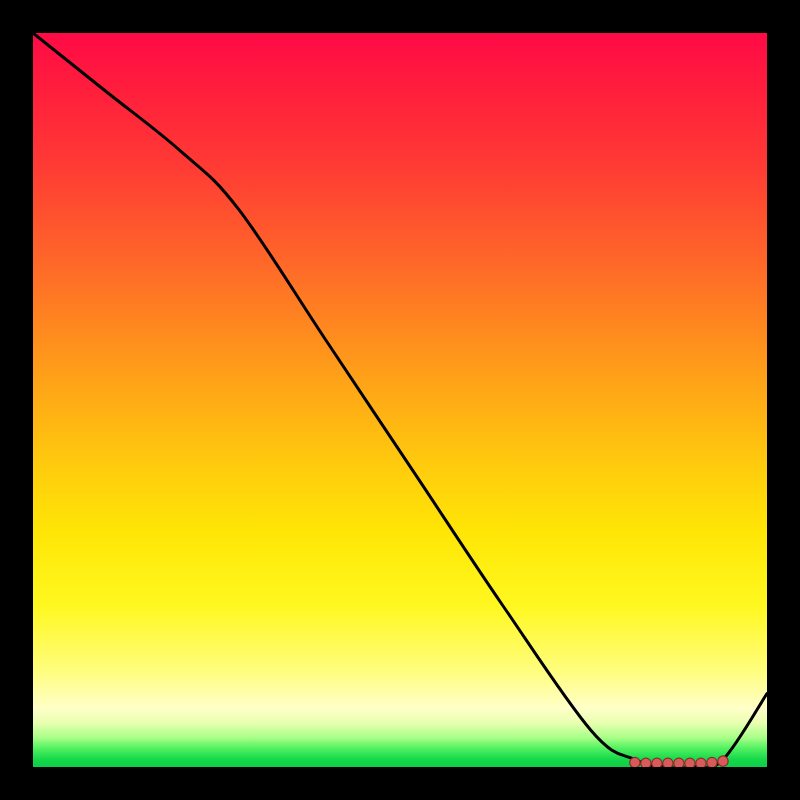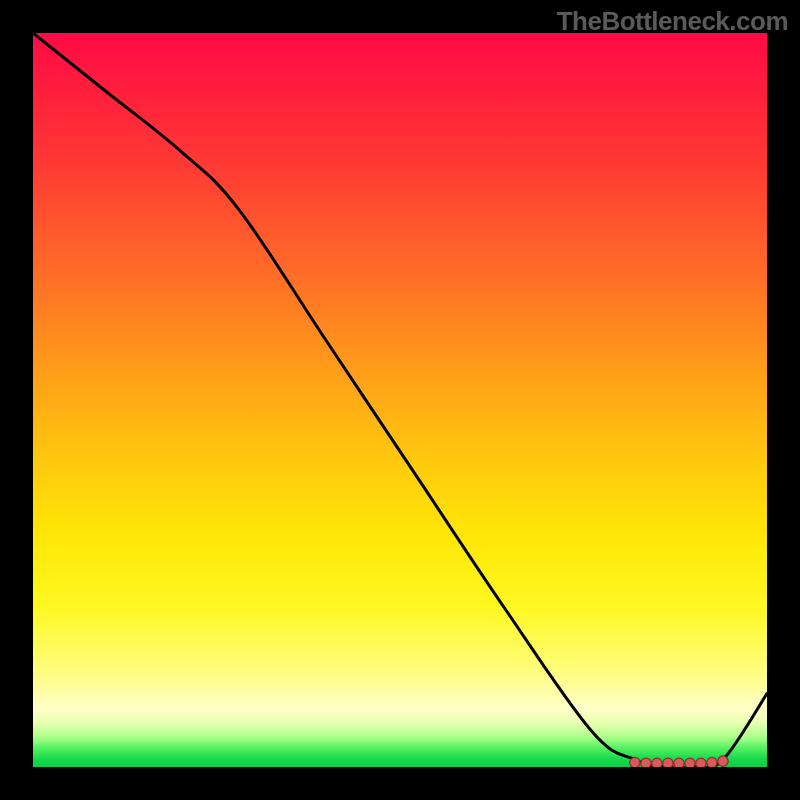--- a/index.html
+++ b/index.html
@@ -55,21 +55,20 @@
     position: absolute;
     inset: 0;
     width: 100%;
     height: 100%;
   }
 </style>
 </head>
 <body>
 
 <div class="frame">
-  <div class="watermark">TheBottleneck.com</div>
   <div class="plot-area">
     <div class="gradient"></div>
     <svg class="curve" viewBox="0 0 734 734" preserveAspectRatio="none">
       <g id="svg-content">
           <path d="M 0 0 C 13.212 10.569600000000005, 46.976000000000006 37.58080000000002, 73.4 58.72000000000003 C 99.82400000000001 79.85920000000004, 123.01840000000001 96.30080000000007, 146.8 117.44000000000005 C 170.5816 138.57920000000004, 179.096 141.80879999999996, 205.52 176.15999999999997 C 231.94400000000002 210.51119999999997, 261.8912 260.71680000000003, 293.6 308.28000000000003 C 325.3088 355.8432, 349.9712 392.8368, 381.68 440.4 C 413.3888 487.9632, 438.0512 526.278, 469.76 572.52 C 501.4688 618.762, 534.0584 669.5548, 557.84 697.3 C 581.6216000000001 725.0451999999999, 588.668 720.054, 601.88 726.66 C 615.092 733.266, 620.6704 732.6788, 631.24 734 C 641.8096 735.3212, 650.0304 735.3212, 660.6 734 C 671.1696000000001 732.6788, 676.7479999999999 739.872, 689.9599999999999 726.66 C 703.1719999999999 713.448, 726.0728 672.4908, 734 660.6" fill="none" stroke="#000" stroke-width="3" stroke-linecap="round" stroke-linejoin="round"></path>
           <circle cx="601.88" cy="729.596" r="5.2" fill="#d85a5a" stroke="#8a2a2a" stroke-width="1.2"></circle>
           <circle cx="612.89" cy="730.33" r="5.2" fill="#d85a5a" stroke="#8a2a2a" stroke-width="1.2"></circle>
           <circle cx="623.9" cy="730.33" r="5.2" fill="#d85a5a" stroke="#8a2a2a" stroke-width="1.2"></circle>
           <circle cx="634.91" cy="730.33" r="5.2" fill="#d85a5a" stroke="#8a2a2a" stroke-width="1.2"></circle>
           <circle cx="645.92" cy="730.33" r="5.2" fill="#d85a5a" stroke="#8a2a2a" stroke-width="1.2"></circle>

